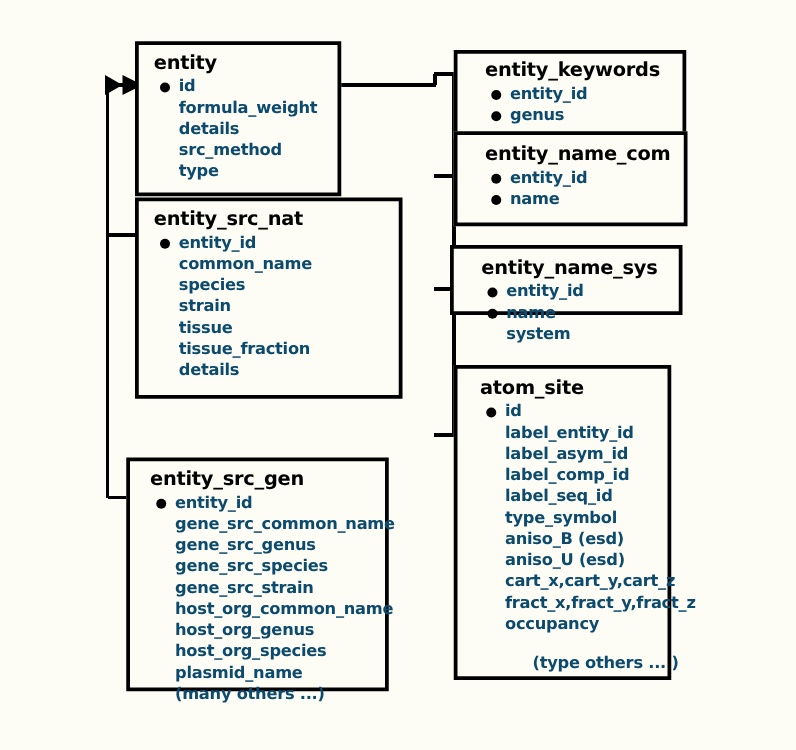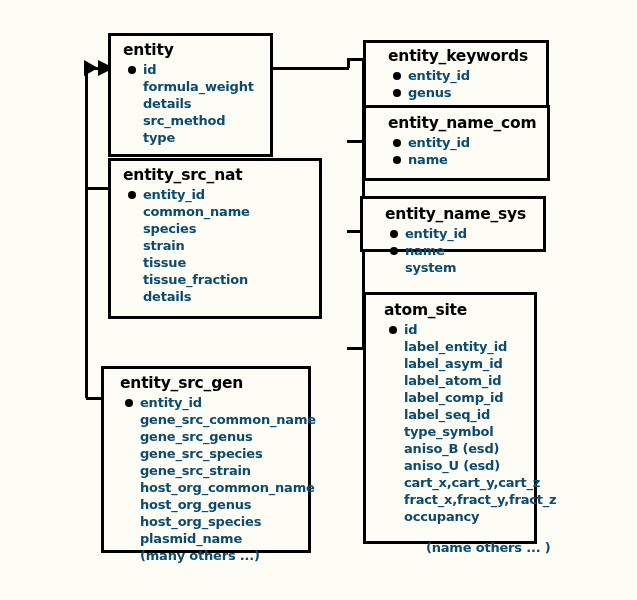--- a/index.html
+++ b/index.html
@@ -218,28 +218,27 @@
     </div>
   </div>
 
   <div class="entity-box" id="box-atom-site">
     <div class="box-inner">
       <div class="box-title">atom_site</div>
       <ul class="field-list fields-offset">
         <li class="field-row"><span class="key-dot"></span><span class="field-name">id</span></li>
         <li class="field-row"><span class="field-name">label_entity_id</span></li>
         <li class="field-row"><span class="field-name">label_asym_id</span></li>
-        <li class="field-row"><span class="field-name">label_atom_id</span></li>
         <li class="field-row"><span class="field-name">label_comp_id</span></li>
         <li class="field-row"><span class="field-name">label_seq_id</span></li>
         <li class="field-row"><span class="field-name">type_symbol</span></li>
         <li class="field-row"><span class="field-name">aniso_B (esd)</span></li>
         <li class="field-row"><span class="field-name">aniso_U (esd)</span></li>
         <li class="field-row"><span class="field-name">cart_x,cart_y,cart_z</span></li>
         <li class="field-row"><span class="field-name">fract_x,fract_y,fract_z</span></li>
         <li class="field-row"><span class="field-name">occupancy</span></li>
         <li class="field-row spacer"></li>
-        <li class="field-row indented"><span class="field-name">(name others ... )</span></li>
+        <li class="field-row indented"><span class="field-name">(type others ... )</span></li>
       </ul>
     </div>
   </div>
 
 </div>
 
 </body></html>

